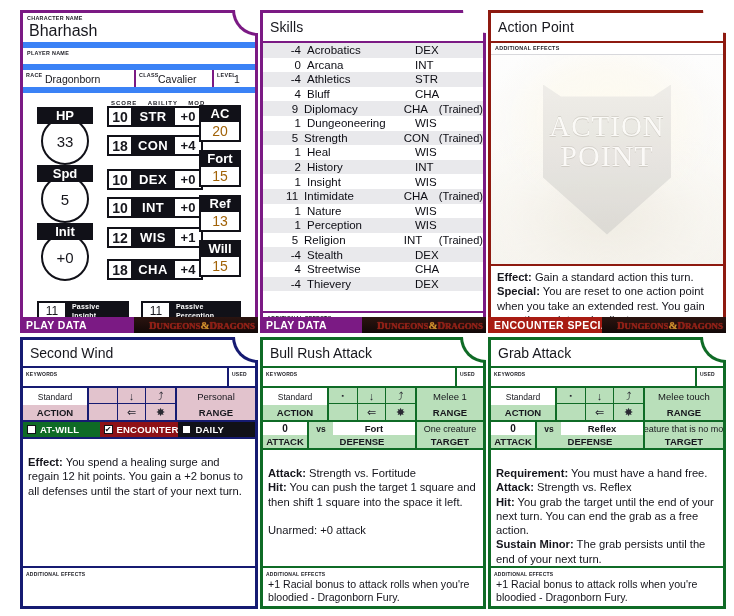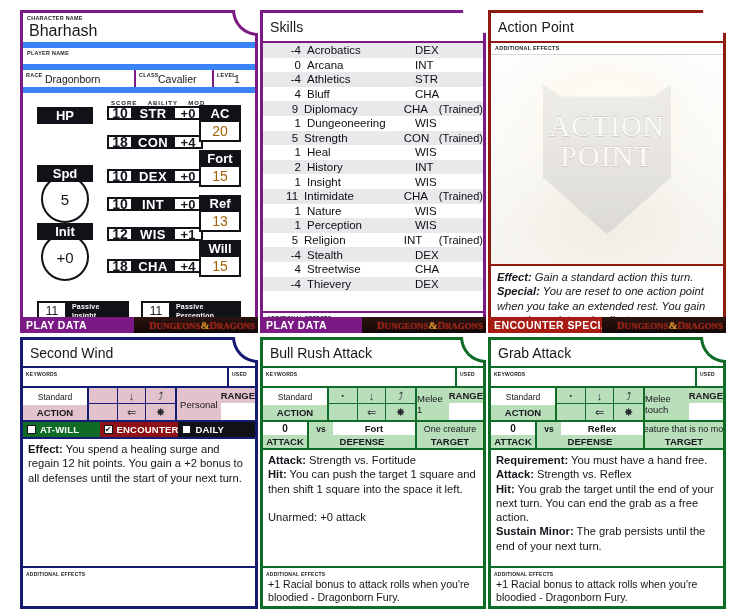--- a/index.html
+++ b/index.html
@@ -81,21 +81,21 @@
   }
   .circ {
     width: 48px; height: 48px; border-radius: 50%;
     border: 2px solid #111118; background: #fff;
     margin: -7px auto 0 auto;
     display: flex; align-items: center; justify-content: center;
     font-size: 15px; color: #17171d; position: relative; z-index: 1;
   }
 
   
-  .abil { position: absolute; left: 84px; width: 96px; height: 14px; display: flex; }
+  .abil { position: absolute; left: 84px; width: 96px; height: 21px; display: flex; }
   .abil .sc {
     width: 26px; border: 2px solid #111118; background:#fff;
     font-size: 14px; font-weight: bold; color: #17171d;
     display:flex; align-items:center; justify-content:center;
   }
   .abil .nm {
     flex: 1; background:#111118; color:#fff; font-weight:bold; font-size: 13px;
     display:flex; align-items:center; justify-content:center; letter-spacing:.4px;
     border-top: 2px solid #111118; border-bottom: 2px solid #111118;
   }
@@ -161,21 +161,20 @@
   .ap-shield .w1, .ap-shield .w2 {
     font-family: "Liberation Serif", serif;
     font-size: 29px; letter-spacing: 1px; line-height: 30px;
     color: #fbfaf8; text-shadow: 0 1px 0 #c9c6bf, 0 -1px 0 #cfccc6;
     font-weight: normal;
   }
   .ap-shield .w2 { font-size: 30px; }
   .ap-eff {
     padding: 4px 6px 2px 6px; font-size: 11.2px; line-height: 14.2px; color:#15151c;
     flex: 0 0 auto;
-    font-style: italic;
   }
   .ap-eff b { font-weight: bold; }
 
   
   .fbar {
     position:absolute; height:16px; display:flex; align-items:center;
     background: var(--fc);
   }
   .fbar .ftxt {
     color:#fff; font-weight:bold; font-size:10.5px; letter-spacing:.4px;
@@ -217,21 +216,21 @@
 
   .act-grid { display:flex; flex:0 0 auto; border-bottom:2px solid var(--accent); height:34px; }
   .ag-action { width:66px; border-right:2px solid var(--accent); display:flex; flex-direction:column; }
   .ag-action .v { flex:1; display:flex; align-items:center; justify-content:center; font-size:8.5px; color:#17171d; background:#fff;}
   .ag-action .l { height:15px; display:flex; align-items:center; justify-content:center; font-size:9.5px; font-weight:bold; color:#17171d; background: var(--tint); }
   .ag-icons { width:88px; border-right:2px solid var(--accent); display:grid; grid-template-columns:1fr 1fr 1fr; grid-template-rows:1fr 1fr; background: var(--tint);}
   .ag-icons .ic { border-right:1px solid var(--accent); border-bottom:1px solid var(--accent); display:flex; align-items:center; justify-content:center; font-size:11px; color:#2a2a33; }
   .ag-icons .ic:nth-child(3n) { border-right:none; }
   .ag-icons .ic:nth-child(n+4) { border-bottom:none; }
   .ag-icons .ic.sm { font-size:7px; }
-  .ag-range { flex:1; display:flex; flex-direction:row; }
+  .ag-range { flex:1; display:flex; flex-direction:column; }
   .ag-range .v { flex:1; display:flex; align-items:center; justify-content:center; font-size:9.5px; color:#17171d; background: var(--tint);}
   .ag-range .l { height:15px; display:flex; align-items:center; justify-content:center; font-size:9.5px; font-weight:bold; color:#17171d; background: var(--tint); }
 
   .atk-grid { display:flex; flex:0 0 auto; height:28px; border-bottom:2px solid var(--accent); }
   .ag-atk { width:46px; border-right:2px solid var(--accent); display:flex; flex-direction:column; }
   .ag-atk .v { flex:1; display:flex; align-items:center; justify-content:center; font-size:10px; font-weight:bold; color:#17171d; background:#fff;}
   .ag-atk .l { height:13px; display:flex; align-items:center; justify-content:center; font-size:9.5px; font-weight:bold; color:#17171d; background:var(--tint); }
   .ag-def { width:108px; border-right:2px solid var(--accent); display:flex; flex-direction:column; }
   .ag-def .v { flex:1; display:flex; align-items:center; background:var(--tint); font-size:9.5px; color:#17171d; }
   .ag-def .v .vs { width:24px; text-align:center; font-weight:bold; font-size:8.5px; }
@@ -245,21 +244,21 @@
   .ucell { flex:1; display:flex; align-items:center; gap:4px; padding-left:4px; position:relative; }
   .ucell .chk {
     width:9px; height:9px; background:#fff; border:1px solid #111118;
     display:flex; align-items:center; justify-content:center; font-size:8px; color:#111118; line-height:9px;
   }
   .ucell .ul { color:#fff; font-weight:bold; font-size:9.5px; letter-spacing:.2px; }
   .u-atwill { background:#0f6b26; }
   .u-enc { background:#8e1116; }
   .u-daily { background:#111118; }
 
-  .pc-text { flex:1 1 auto; padding:3px 5px; font-size:11.2px; line-height:14.3px; color:#15151c; border-top:2px solid var(--accent); overflow:hidden;}
+  .pc-text { flex:1 1 auto; padding:16px 5px; font-size:11.2px; line-height:14.3px; color:#15151c; border-top:2px solid var(--accent); overflow:hidden;}
   .pc-text b { font-weight:bold; }
   .pc-addl { flex:0 0 auto; border-top:2px solid var(--accent); height:40px; position:relative; padding:10px 5px 0 5px; }
   .pc-addl .txt { font-size:10.6px; line-height:13px; color:#15151c; }
 </style>
 </head>
 <body>
 
 <div class="sheet">
 
   <div class="panel" id="char-panel">
@@ -295,20 +294,21 @@
 
       <div class="statarea">
         <div class="sahdr">
           <span style="width:28px">SCORE</span>
           <span style="width:38px;padding-left:6px">ABILITY</span>
           <span style="padding-left:6px">MOD</span>
         </div>
 
         <div class="circ-wrap" style="left:14px; top:14px">
           <div class="circ-lbl">HP</div>
+          <div class="circ">33</div>
         </div>
         <div class="circ-wrap" style="left:14px; top:72px">
           <div class="circ-lbl">Spd</div>
           <div class="circ">5</div>
         </div>
         <div class="circ-wrap" style="left:14px; top:130px">
           <div class="circ-lbl">Init</div>
           <div class="circ">+0</div>
         </div>
 

